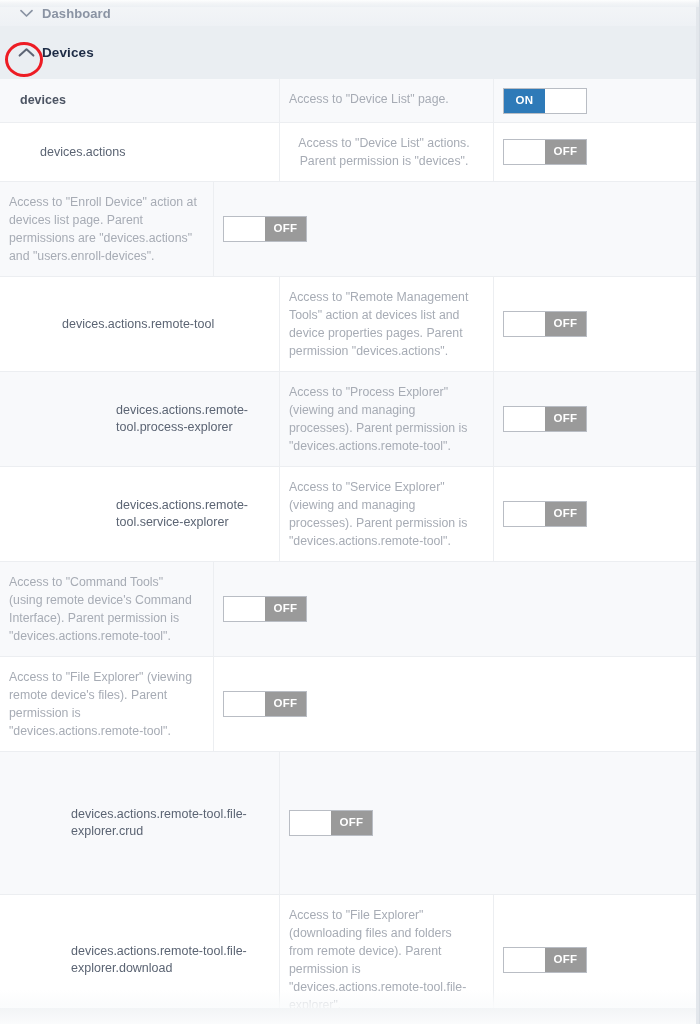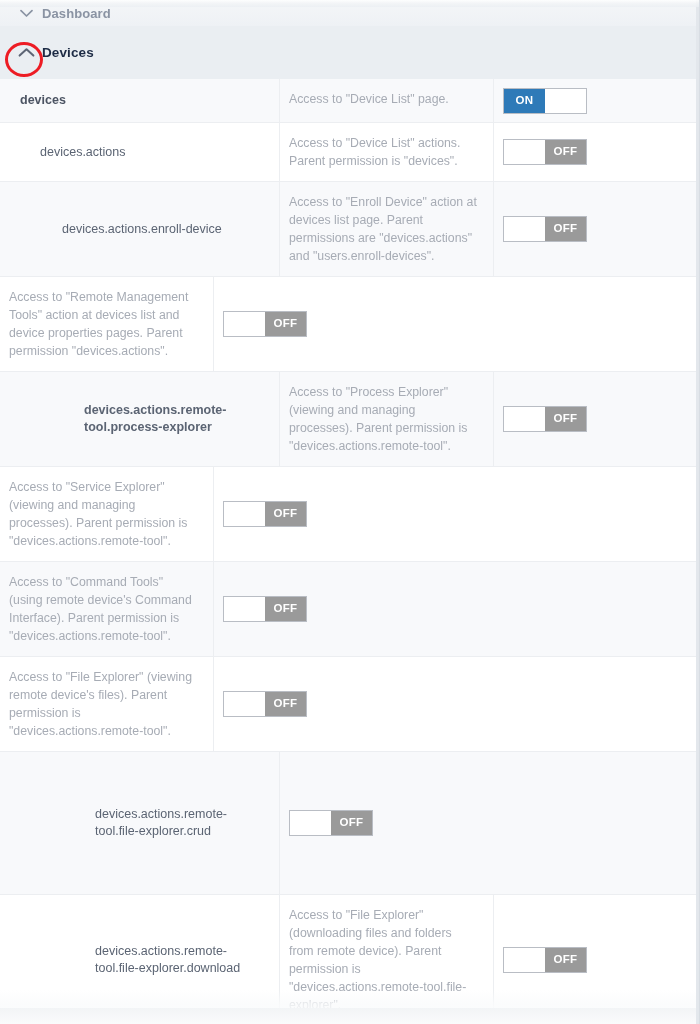--- a/index.html
+++ b/index.html
@@ -149,22 +149,22 @@
     display: flex;
     align-items: center;
     padding-left: 9px;
     box-sizing: border-box;
   }
 
   
   .ind-0 { padding-left: 20px; }
   .ind-1 { padding-left: 40px; }
   .ind-2 { padding-left: 62px; }
-  .ind-4 { padding-left: 84px; font-weight: bold; }
-  .ind-5 { padding-left: 95px; justify-content: center; }
+  .ind-4 { padding-left: 116px; }
+  .ind-5 { padding-left: 71px; justify-content: center; }
 
   
   .toggle {
     width: 84px;
     height: 26px;
     display: flex;
     box-sizing: border-box;
     border: 1px solid #b9bdc4;
     cursor: pointer;
     user-select: none;
@@ -251,49 +251,49 @@
         <div class="cell-desc">
           <span class="ds">Access to "Device List" page.</span>
         </div>
         <div class="cell-toggle">
           <div class="toggle on">
             <span class="half a">ON</span>
             <span class="half b">OFF</span>
           </div>
         </div>
       </div>
-      <div class="perm-row even" style="min-height: 58px;">
+      <div class="perm-row even" style="min-height: 58px; text-align: center;">
         <div class="cell-name ind-1">
           <span class="nm">devices.actions</span>
         </div>
         <div class="cell-desc">
           <span class="ds">Access to "Device List" actions. Parent permission is "devices".</span>
         </div>
         <div class="cell-toggle">
           <div class="toggle off">
             <span class="half a">ON</span>
             <span class="half b">OFF</span>
           </div>
         </div>
       </div>
       <div class="perm-row odd" style="min-height: 87px;">
+        <div class="cell-desc">
+          <span class="ds">Access to "Enroll Device" action at devices list page. Parent permissions are "devices.actions" and "users.enroll-devices".</span>
+        </div>
+        <div class="cell-toggle">
+          <div class="toggle off">
+            <span class="half a">ON</span>
+            <span class="half b">OFF</span>
+          </div>
+        </div>
+      </div>
+      <div class="perm-row even" style="min-height: 89px;">
         <div class="cell-name ind-2">
-          <span class="nm">devices.actions.enroll-device</span>
-        </div>
-        <div class="cell-desc">
-          <span class="ds">Access to "Enroll Device" action at devices list page. Parent permissions are "devices.actions" and "users.enroll-devices".</span>
-        </div>
-        <div class="cell-toggle">
-          <div class="toggle off">
-            <span class="half a">ON</span>
-            <span class="half b">OFF</span>
-          </div>
-        </div>
-      </div>
-      <div class="perm-row even" style="min-height: 89px;">
+          <span class="nm">devices.actions.remote-tool</span>
+        </div>
         <div class="cell-desc">
           <span class="ds">Access to "Remote Management Tools" action at devices list and device properties pages. Parent permission "devices.actions".</span>
         </div>
         <div class="cell-toggle">
           <div class="toggle off">
             <span class="half a">ON</span>
             <span class="half b">OFF</span>
           </div>
         </div>
       </div>
@@ -305,20 +305,23 @@
           <span class="ds">Access to "Process Explorer" (viewing and managing processes). Parent permission is "devices.actions.remote-tool".</span>
         </div>
         <div class="cell-toggle">
           <div class="toggle off">
             <span class="half a">ON</span>
             <span class="half b">OFF</span>
           </div>
         </div>
       </div>
       <div class="perm-row even" style="min-height: 89px;">
+        <div class="cell-name ind-4">
+          <span class="nm">devices.actions.remote-tool.service-explorer</span>
+        </div>
         <div class="cell-desc">
           <span class="ds">Access to "Service Explorer" (viewing and managing processes). Parent permission is "devices.actions.remote-tool".</span>
         </div>
         <div class="cell-toggle">
           <div class="toggle off">
             <span class="half a">ON</span>
             <span class="half b">OFF</span>
           </div>
         </div>
       </div>

